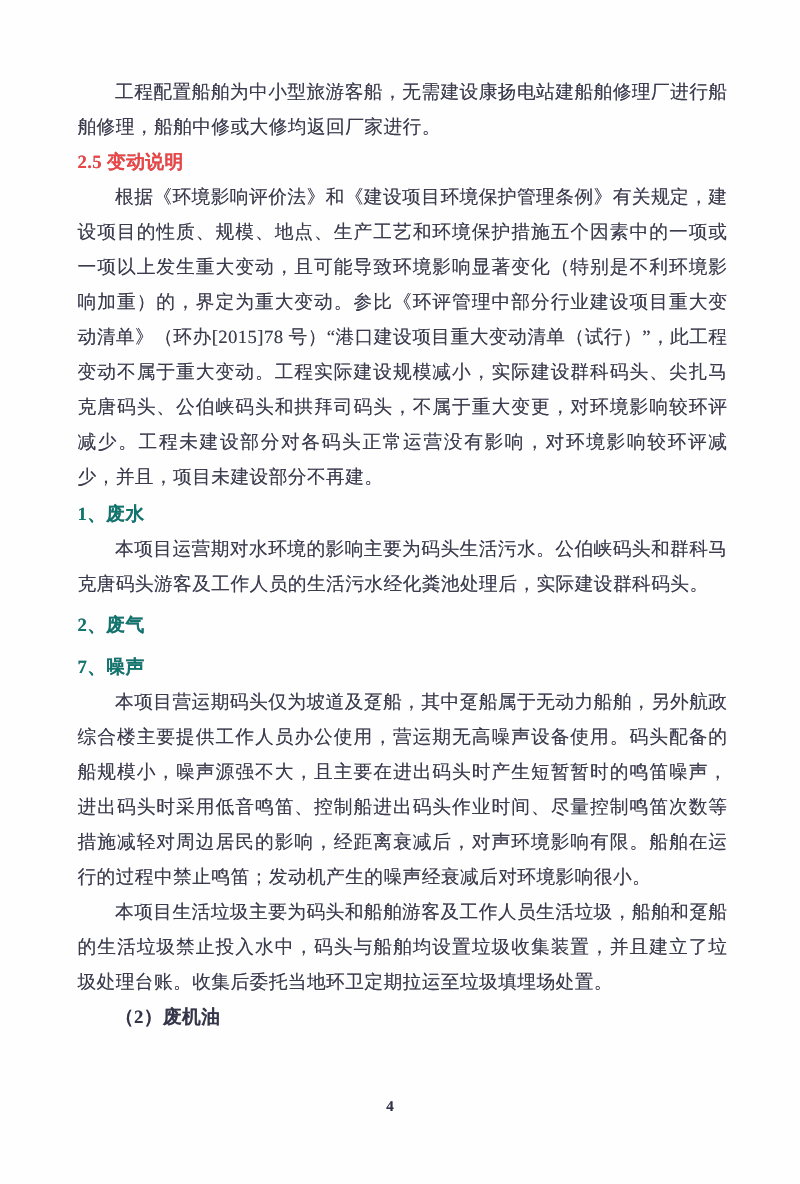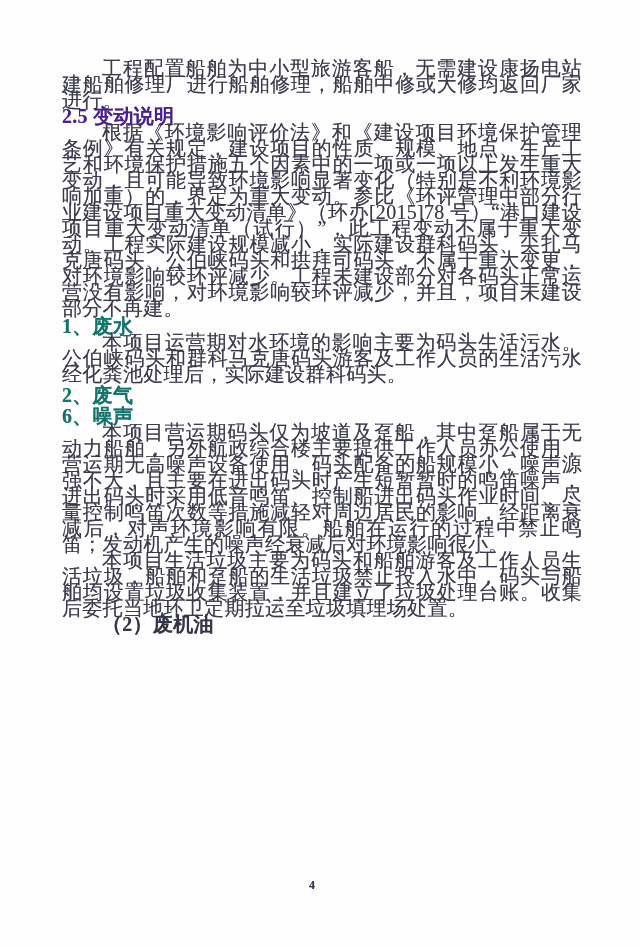--- a/index.html
+++ b/index.html
@@ -17,35 +17,35 @@
   .page {
     box-sizing: border-box;
     width: 640px;
     height: 947px;
     padding: 60px 58px 0 62px;
     background: #fefefe;
     position: relative;
   }
   .doc {
     width: 520px;
-    font-size: 20px;
-    line-height: 16px;
+    font-size: 15px;
+    line-height: 28px;
     letter-spacing: 0.3px;
     text-align: justify;
   }
   .doc p {
     margin: 0;
     text-shadow: 0 0 0.5px rgba(59,59,78,0.55);
   }
   .para {
     text-indent: 2em;
   }
   .heading {
     font-weight: bold;
-    color: #4c1d95;
+    color: #ef4444;
   }
   .subheading {
     font-weight: bold;
     color: #0f766e;
     margin-top: 5px !important;
   }
   .subheading-first {
     margin-top: 2px !important;
   }
   .subitem {
@@ -77,21 +77,21 @@
     <p class="para">根据《环境影响评价法》和《建设项目环境保护管理条例》有关规定，建设项目的性质、规模、地点、生产工艺和环境保护措施五个因素中的一项或一项以上发生重大变动，且可能导致环境影响显著变化（特别是不利环境影响加重）的，界定为重大变动。参比《环评管理中部分行业建设项目重大变动清单》（环办[2015]78 号）“港口建设项目重大变动清单（试行）”，此工程变动不属于重大变动。工程实际建设规模减小，实际建设群科码头、尖扎马克唐码头、公伯峡码头和拱拜司码头，不属于重大变更，对环境影响较环评减少。工程未建设部分对各码头正常运营没有影响，对环境影响较环评减少，并且，项目未建设部分不再建。</p>
 
 
     <p class="subheading subheading-first">1、废水</p>
 
     <p class="para">本项目运营期对水环境的影响主要为码头生活污水。公伯峡码头和群科马克唐码头游客及工作人员的生活污水经化粪池处理后，实际建设群科码头。</p>
 
     <p class="subheading">2、废气</p>
 
 
-    <p class="subheading">6、噪声</p>
+    <p class="subheading">7、噪声</p>
 
     <p class="para">本项目营运期码头仅为坡道及趸船，其中趸船属于无动力船舶，另外航政综合楼主要提供工作人员办公使用，营运期无高噪声设备使用。码头配备的船规模小，噪声源强不大，且主要在进出码头时产生短暂暂时的鸣笛噪声，进出码头时采用低音鸣笛、控制船进出码头作业时间、尽量控制鸣笛次数等措施减轻对周边居民的影响，经距离衰减后，对声环境影响有限。船舶在运行的过程中禁止鸣笛；发动机产生的噪声经衰减后对环境影响很小。</p>
 
 
 
     <p class="para">本项目生活垃圾主要为码头和船舶游客及工作人员生活垃圾，船舶和趸船的生活垃圾禁止投入水中，码头与船舶均设置垃圾收集装置，并且建立了垃圾处理台账。收集后委托当地环卫定期拉运至垃圾填埋场处置。</p>
 
     <p class="subitem">（2）废机油</p>
   </div>
 

